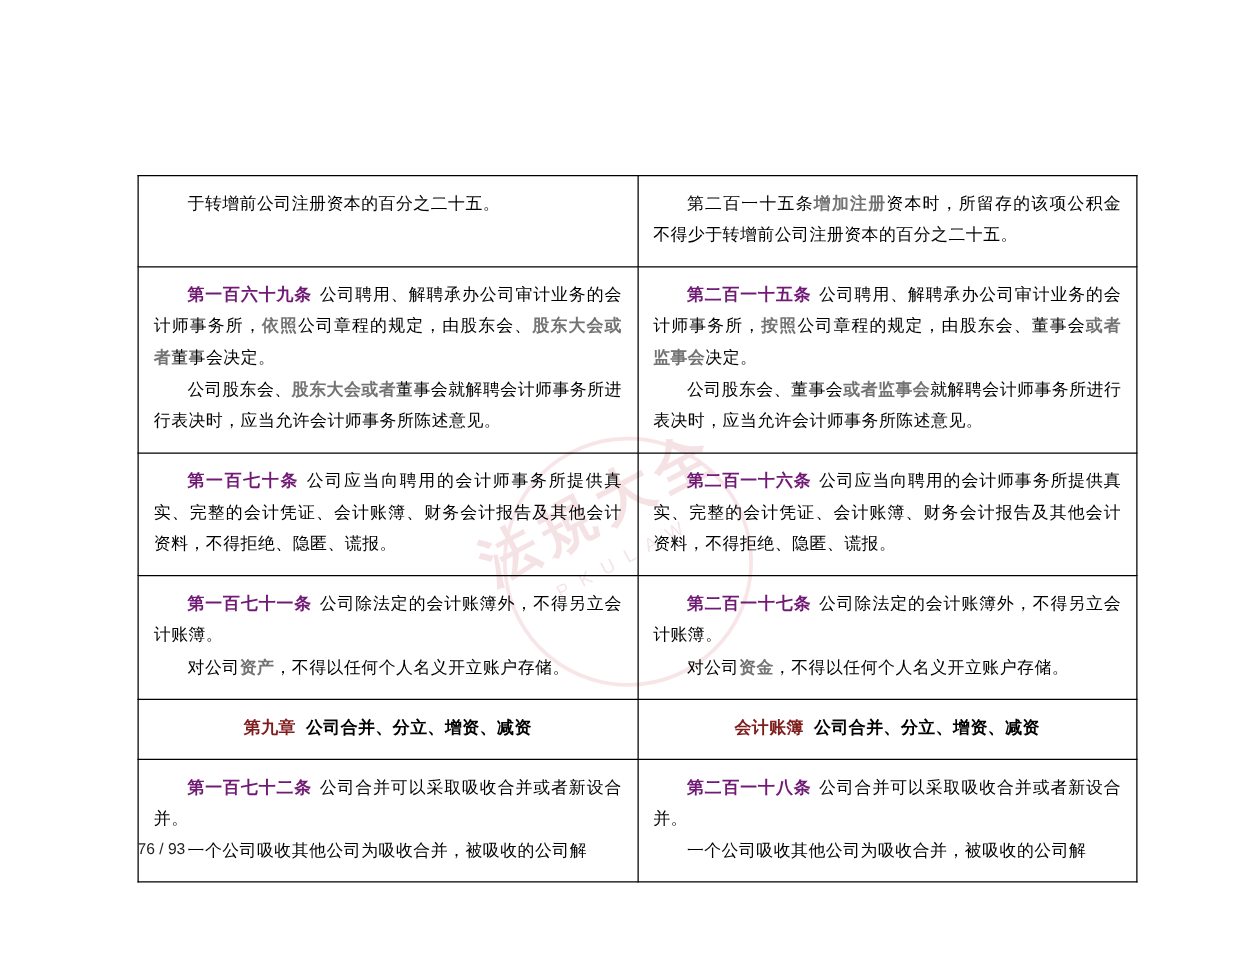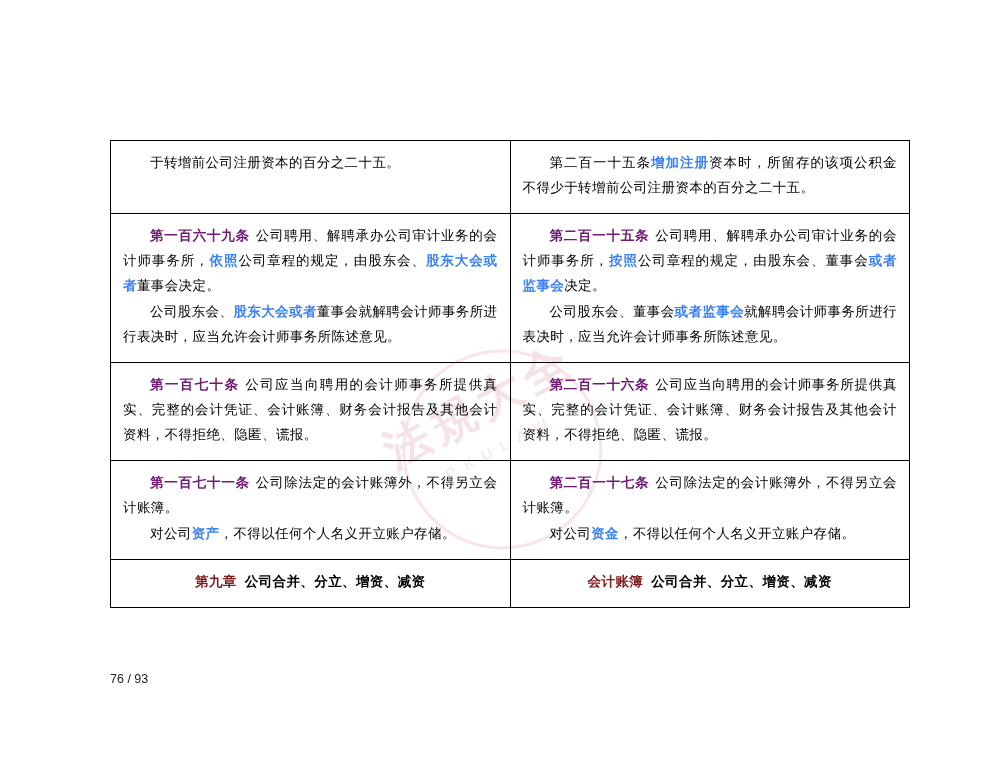--- a/index.html
+++ b/index.html
@@ -46,21 +46,21 @@
   }
   .para + .para {
     margin-top: 1px;
   }
   .center {
     text-align: center;
     text-indent: 0;
     font-weight: bold;
   }
   .red-b {
-    color: #3b82f6;
+    color: #737373;
     font-weight: bold;
   }
   .art {
     color: #701a75;
     font-weight: bold;
     margin-right: 6px;
   }
   .chap {
     color: #7f1d1d;
     font-weight: bold;
@@ -170,18 +170,28 @@
           </td>
         </tr>
         <tr>
           <td>
             <div class="para center"><span class="chap">第九章</span><span>公司合并、分立、增资、减资</span></div>
           </td>
           <td>
             <div class="para center"><span class="chap">会计账簿</span><span>公司合并、分立、增资、减资</span></div>
           </td>
         </tr>
+        <tr>
+          <td>
+            <div class="para"><span class="art">第一百七十二条</span><span>公司合并可以采取吸收合并或者新设合并。</span></div>
+            <div class="para"><span>一个公司吸收其他公司为吸收合并，被吸收的公司解</span></div>
+          </td>
+          <td>
+            <div class="para"><span class="art">第二百一十八条</span><span>公司合并可以采取吸收合并或者新设合并。</span></div>
+            <div class="para"><span>一个公司吸收其他公司为吸收合并，被吸收的公司解</span></div>
+          </td>
+        </tr>
       </tbody>
   </table>
 
   <div class="footer">76 / 93</div>
 
 </div>
 
 </body></html>

